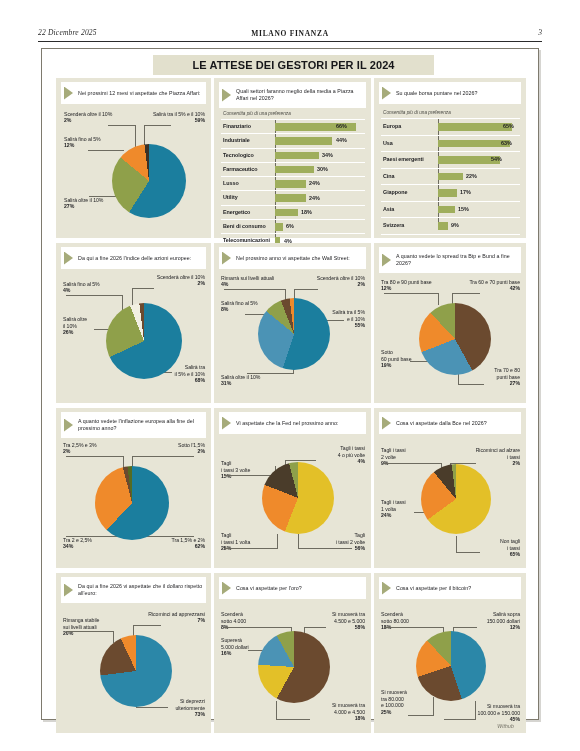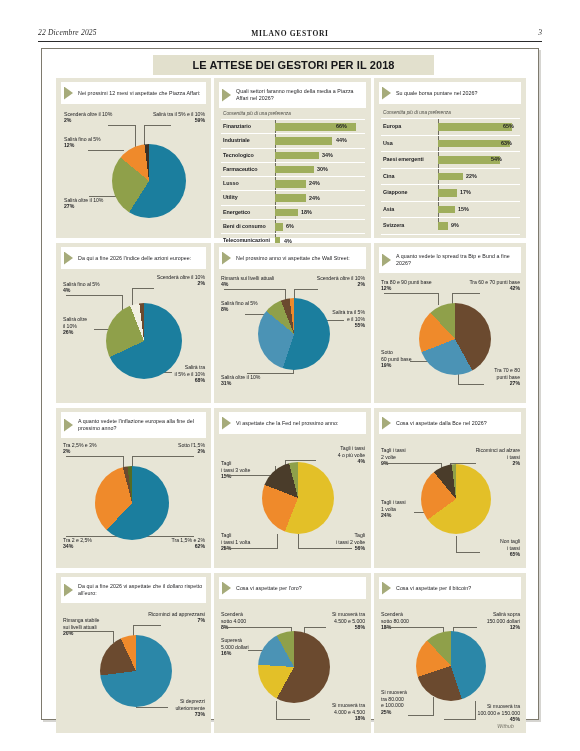--- a/index.html
+++ b/index.html
@@ -101,30 +101,30 @@
     font-style:italic;letter-spacing:.2px;
   }
 </style>
 </head>
 <body>
 
 <div class="page">
 
   <div class="masthead">
     <div class="date">22 Dicembre 2025</div>
-    <div class="paper">MILANO GESTORI</div>
+    <div class="paper">MILANO FINANZA</div>
     <div class="pagenum">3</div>
     <div class="rule"></div>
   </div>
 
   <div class="board">
     <div class="board-inner">
 
       <div class="title-bar">
-        <div class="txt">LE ATTESE DEI GESTORI PER IL 2018</div>
+        <div class="txt">LE ATTESE DEI GESTORI PER IL 2024</div>
       </div>
 
       <div class="panel c0 r0">
         <div class="qhead">
           <span class="arrow"></span>
           <span class="qtext">Nei prossimi 12 mesi vi aspettate che Piazza Affari:</span>
         </div>
 
         <div class="pie-lbl" style="left:8px;top:33px;width:72px;">
           <span>Scenderà oltre il 10%</span>

